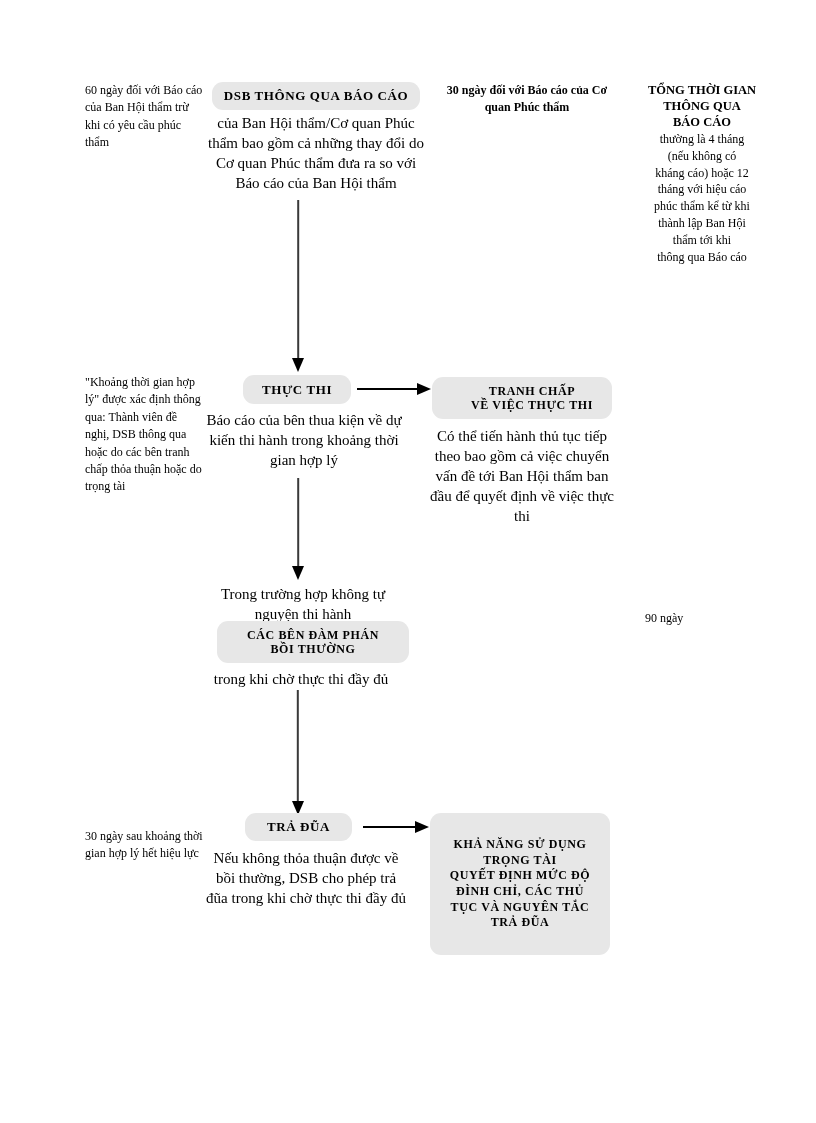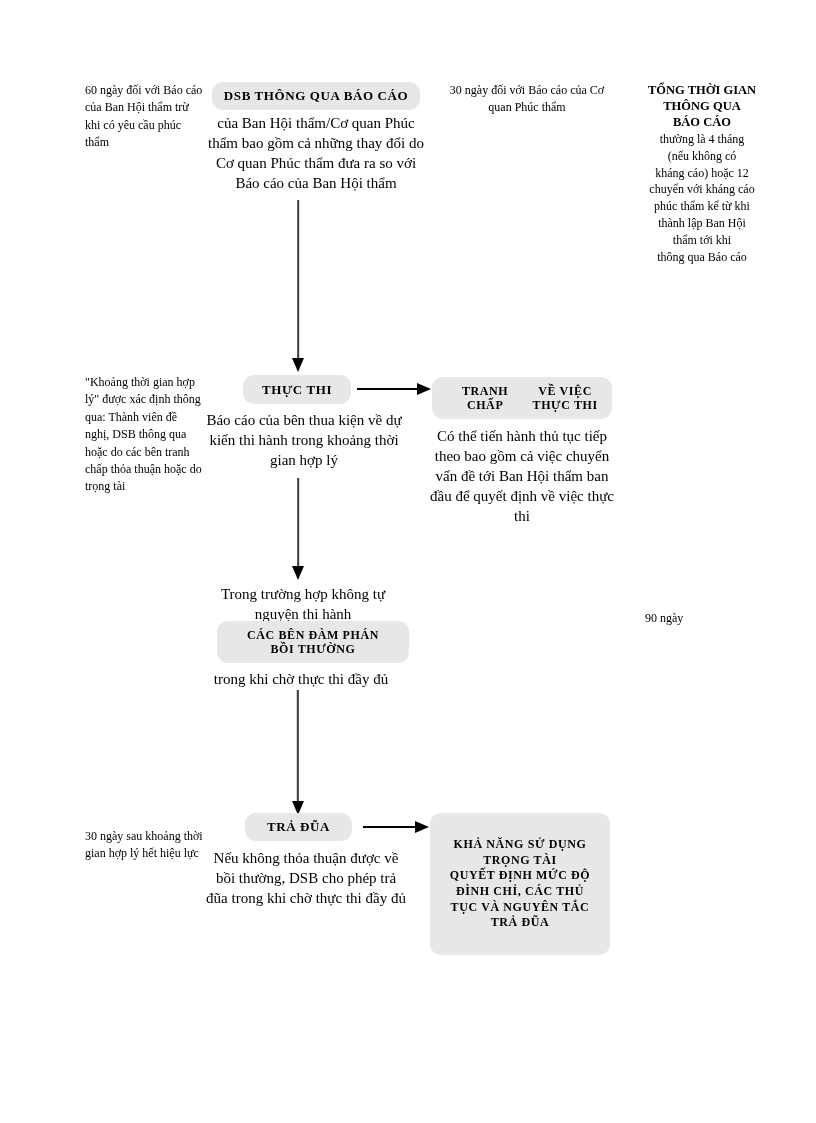--- a/index.html
+++ b/index.html
@@ -110,35 +110,35 @@
 <body>
 
 <div class="page">
 
   <div class="sidenote body-11" style="left:85px; top:82px; width:120px;">60 ngày đối với Báo cáo của Ban Hội thẩm trừ khi có yêu cầu phúc thẩm</div>
 
   <div class="sidenote body-11" style="left:85px; top:374px; width:118px;">"Khoảng thời gian hợp lý" được xác định thông qua: Thành viên đề nghị, DSB thông qua hoặc do các bên tranh chấp thỏa thuận hoặc do trọng tài</div>
 
   <div class="sidenote body-11" style="left:85px; top:828px; width:118px;">30 ngày sau khoảng thời gian hợp lý hết hiệu lực</div>
 
-  <div class="sidenote-center body-11" style="left:437px; top:82px; width:180px;">30 ngày đối với Báo cáo của Cơ quan Phúc thẩm</div>
+  <div class="sidenote-center body-11" style="left:437px; top:82px; width:180px;font-weight:bold;">30 ngày đối với Báo cáo của Cơ quan Phúc thẩm</div>
 
   <div class="sidenote body-11" style="left:645px; top:610px; width:120px;">90 ngày</div>
 
   <div class="node" style="left:632px; top:82px; width:140px;">
     <div style="text-align:center; font-size:12.5px; font-weight:bold; line-height:1.28;">
       <div>TỔNG THỜI GIAN</div>
       <div>THÔNG QUA</div>
       <div>BÁO CÁO</div>
     </div>
     <div style="text-align:center; font-size:12px; line-height:1.40; margin-top:1px;">
       <div>thường là 4 tháng</div>
       <div>(nếu không có</div>
       <div>kháng cáo) hoặc 12</div>
-      <div>chuyển với kháng cáo</div>
+      <div>tháng với hiệu cáo</div>
       <div>phúc thẩm kể từ khi</div>
       <div>thành lập Ban Hội</div>
       <div>thẩm tới khi</div>
       <div>thông qua Báo cáo</div>
     </div>
   </div>
 
   <div class="shade ttl-lg" style="left:212px; top:82px; width:208px; height:28px;">DSB THÔNG QUA BÁO CÁO</div>
 
   <div class="caption body-12" style="left:203px; top:113px; width:226px;">của Ban Hội thẩm/Cơ quan Phúc thẩm bao gồm cả những thay đổi do Cơ quan Phúc thẩm đưa ra so với Báo cáo của Ban Hội thẩm</div>
@@ -150,21 +150,21 @@
 
   <div class="shade ttl-lg" style="left:243px; top:375px; width:108px; height:29px;">THỰC THI</div>
 
   <div class="caption body-12" style="left:198px; top:410px; width:212px;">Báo cáo của bên thua kiện về dự kiến thi hành trong khoảng thời gian hợp lý</div>
 
   <div class="arrow-h" style="left:357px; top:382px; width:74px; height:14px;">
     <div class="shaft" style="width:62px;"></div>
     <div class="head"></div>
   </div>
 
-  <div class="shade ttl-md" style="left:432px; top:377px; width:180px; height:42px; flex-direction:row;padding-left:20px;">
+  <div class="shade ttl-md" style="left:432px; top:377px; width:180px; height:42px; flex-direction:column;padding-left:20px;">
     <div>TRANH CHẤP</div>
     <div>VỀ VIỆC THỰC THI</div>
   </div>
 
   <div class="caption body-12" style="left:428px; top:426px; width:188px;">Có thể tiến hành thủ tục tiếp theo bao gồm cả việc chuyển vấn đề tới Ban Hội thẩm ban đầu để quyết định về việc thực thi</div>
 
   <div class="arrow-v" style="left:290px; top:478px; width:16px; height:102px;">
     <div class="shaft" style="height:90px; width:1.6px;"></div>
     <div class="head"></div>
   </div>

